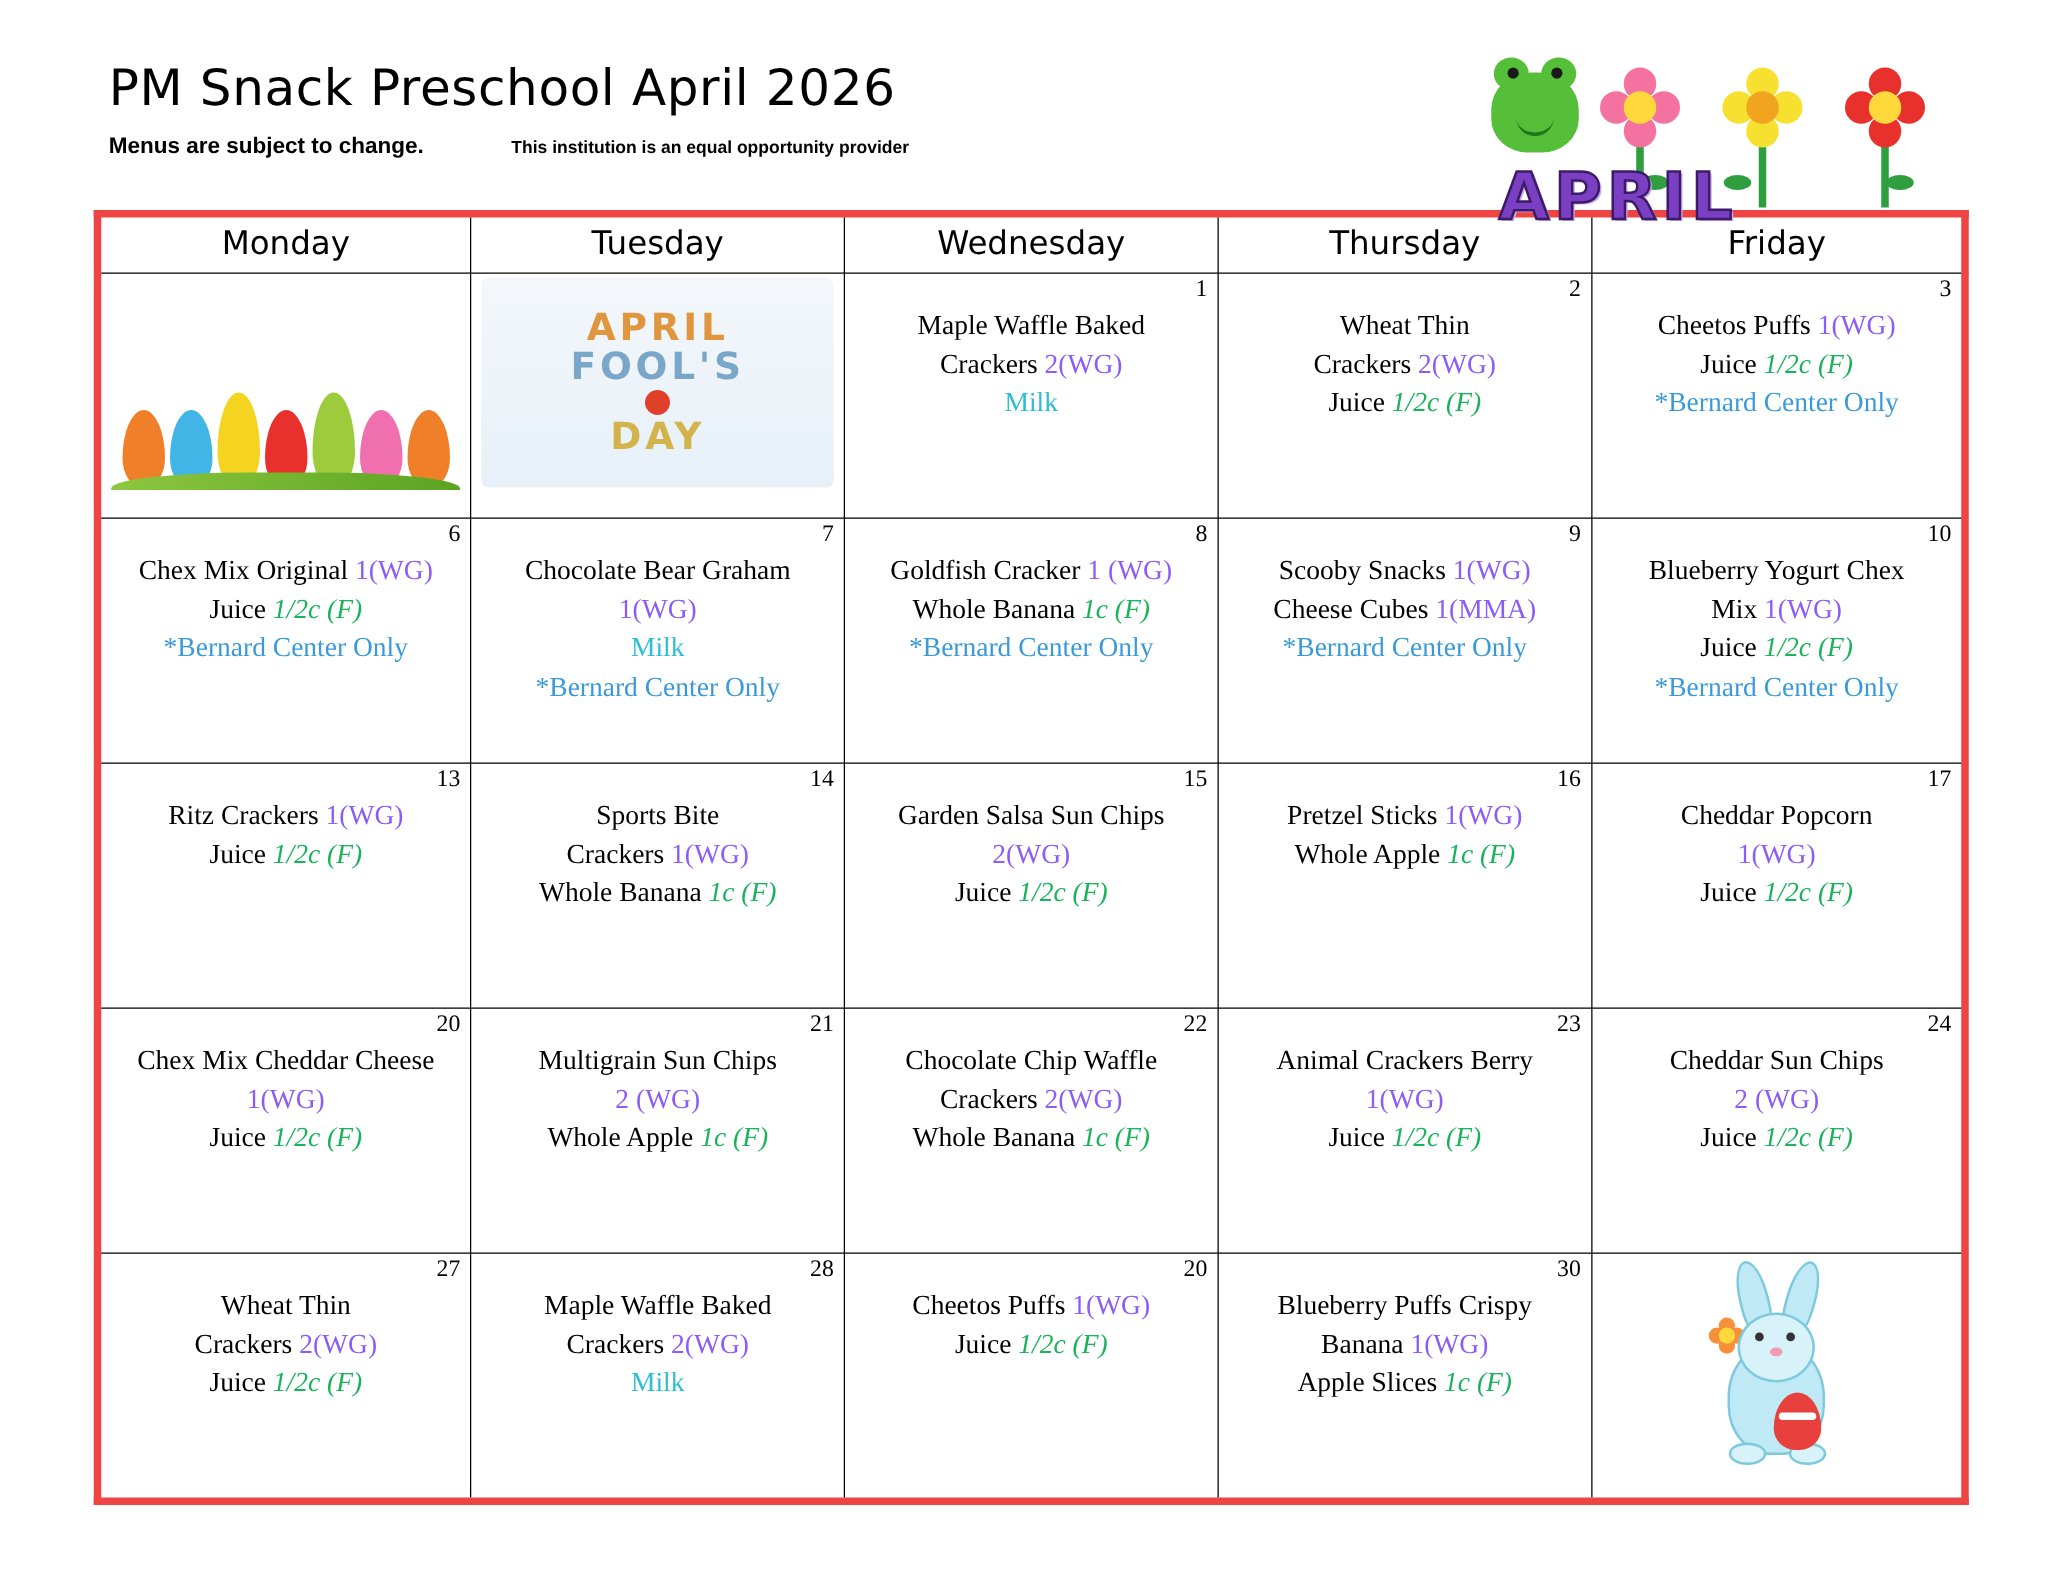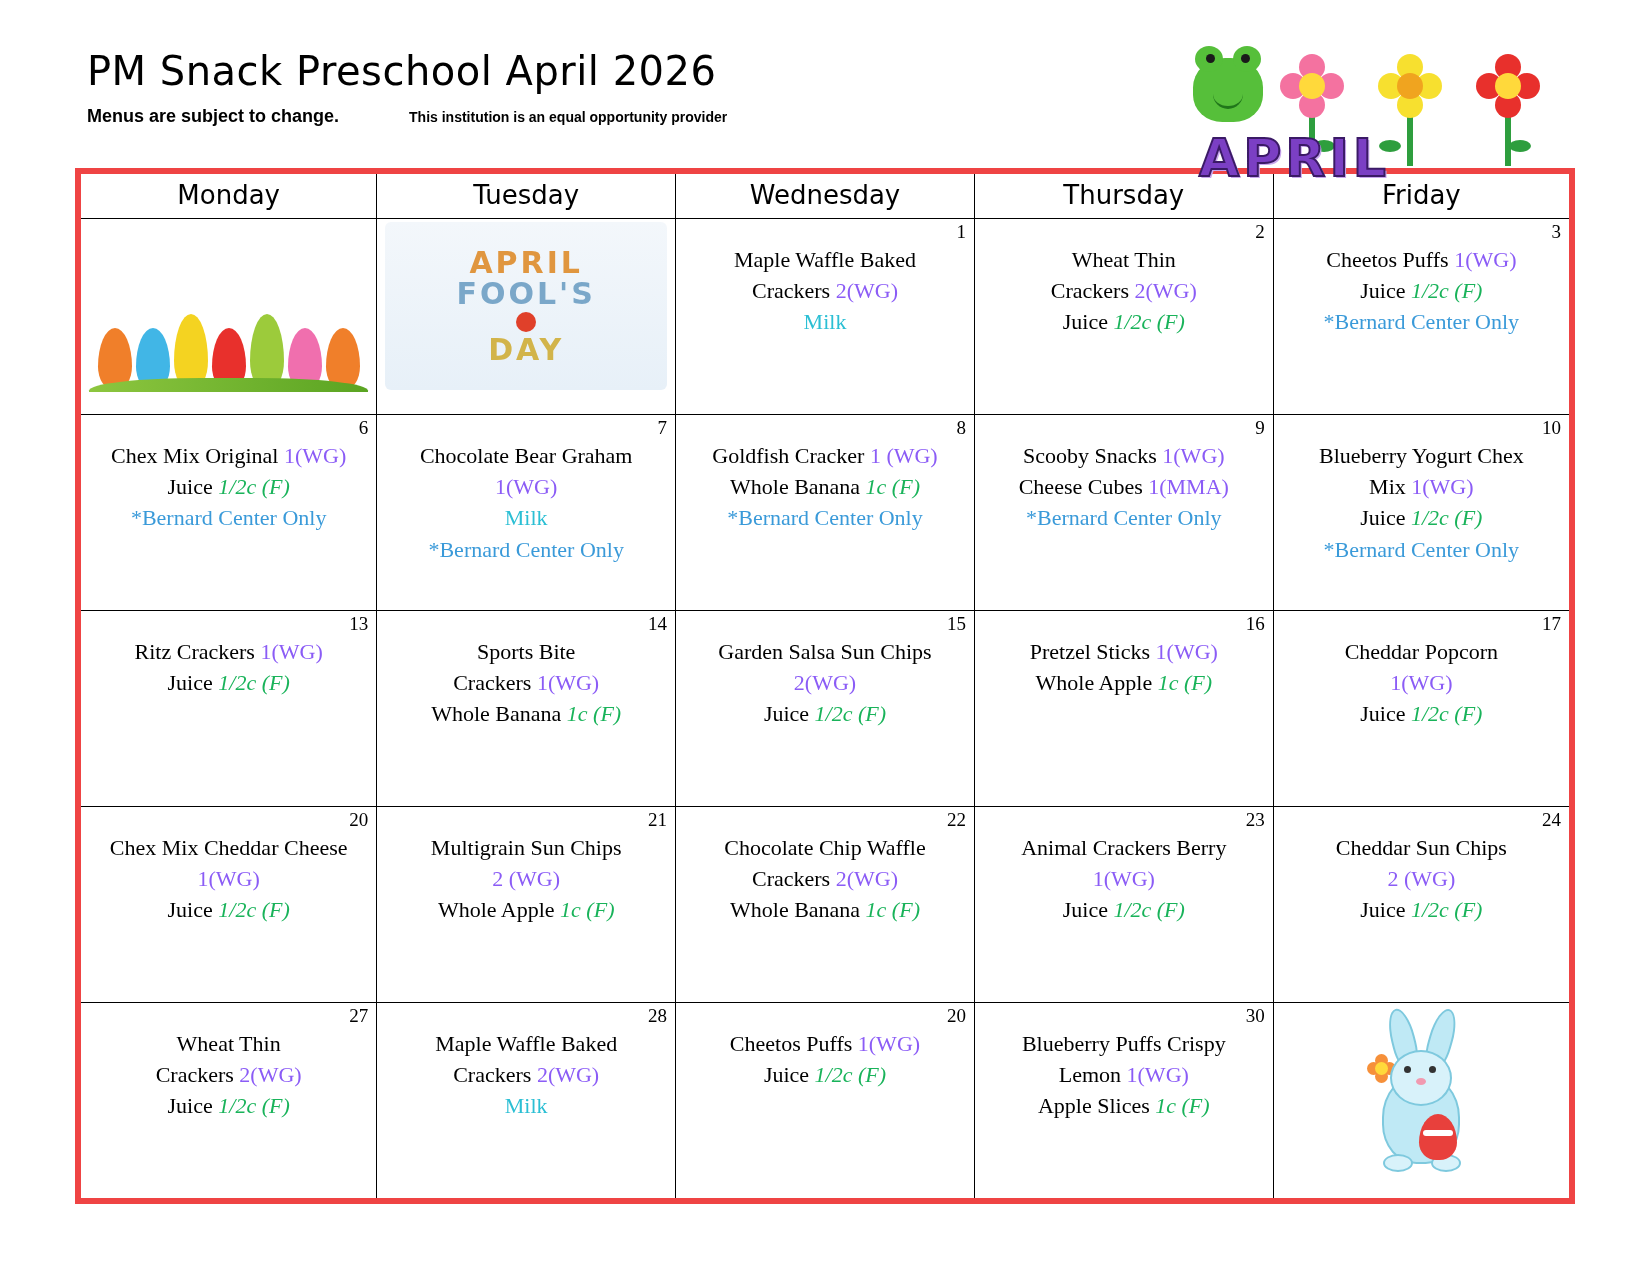--- a/index.html
+++ b/index.html
@@ -567,21 +567,21 @@
             <div class="daynum">20</div>
             <div class="cellbody">
               <span class="line"><span class="">Cheetos Puffs </span><span class="red">1(WG)</span></span>
               <span class="line"><span class="">Juice </span><span class="green">1/2c (F)</span></span>
             </div>
           </td>
           <td>
             <div class="daynum">30</div>
             <div class="cellbody">
               <span class="line"><span class="">Blueberry Puffs Crispy</span></span>
-              <span class="line"><span class="">Lemon </span><span class="red">1(WG)</span></span>
+              <span class="line"><span class="">Banana </span><span class="red">1(WG)</span></span>
               <span class="line"><span class="">Apple Slices </span><span class="green">1c (F)</span></span>
             </div>
           </td>
           <td class="cell-art">
             <div class="bunny">
               <span class="ear l"></span>
               <span class="ear r"></span>
               <span class="body"></span>
               <span class="head"></span>
               <span class="eye l"></span>

